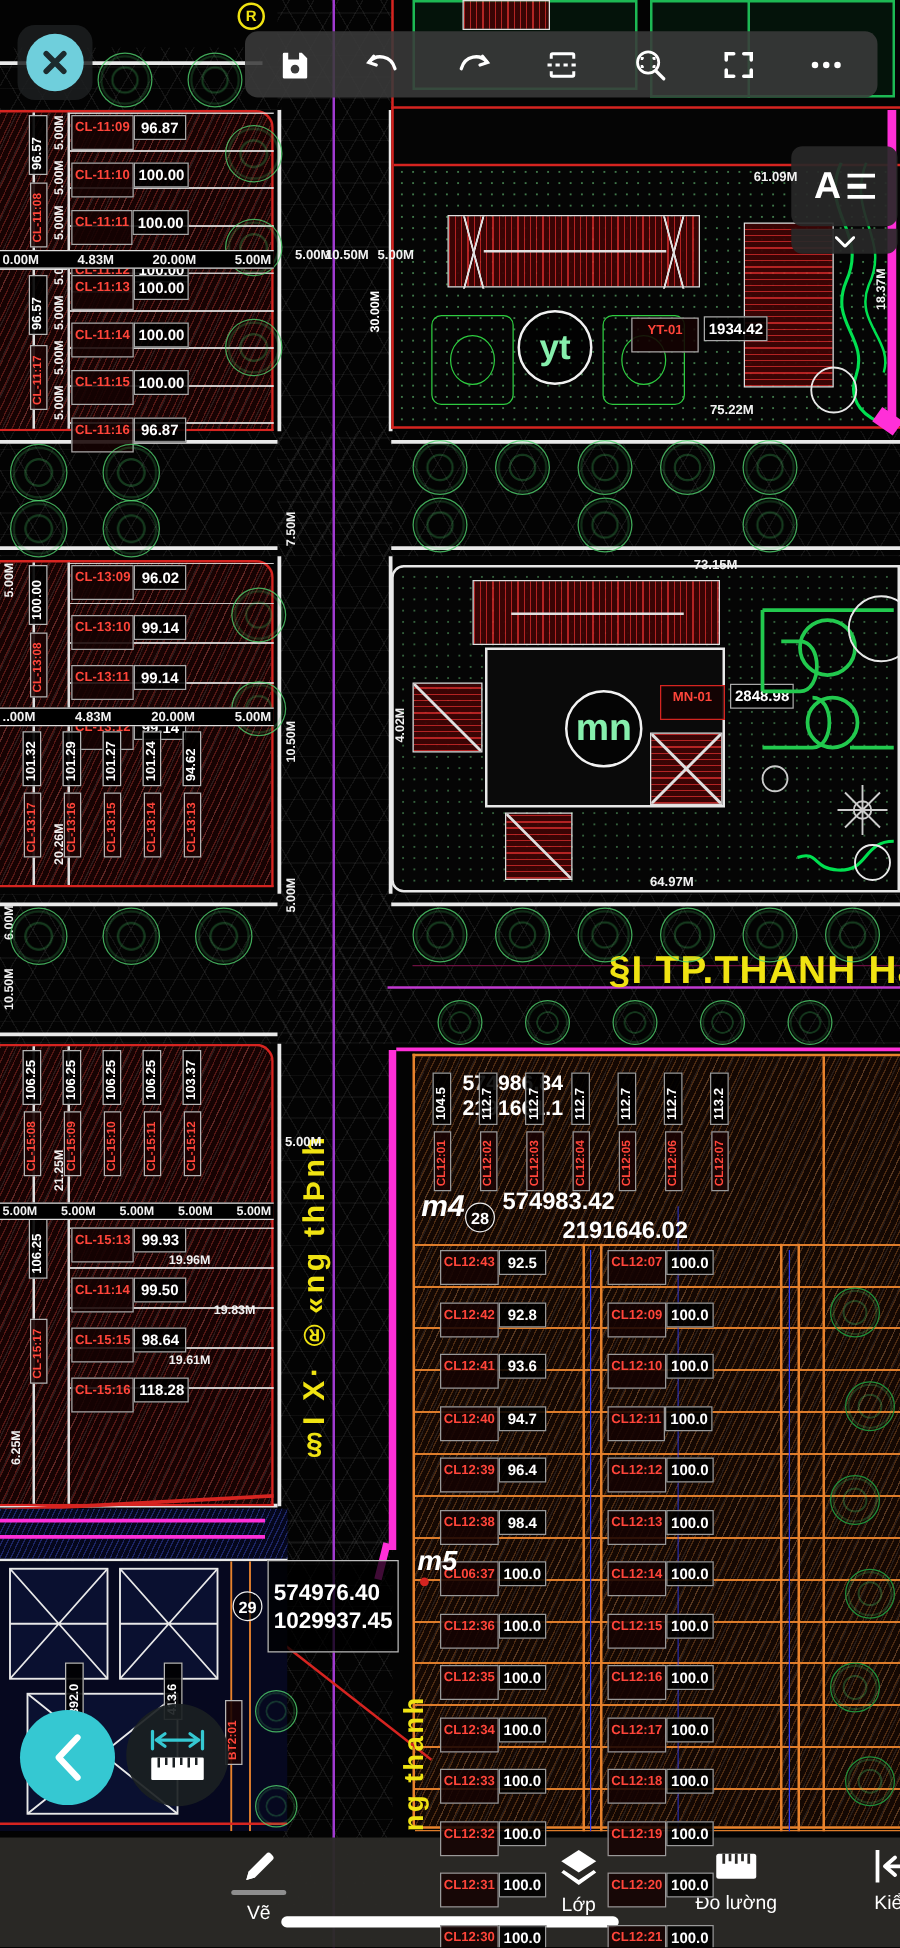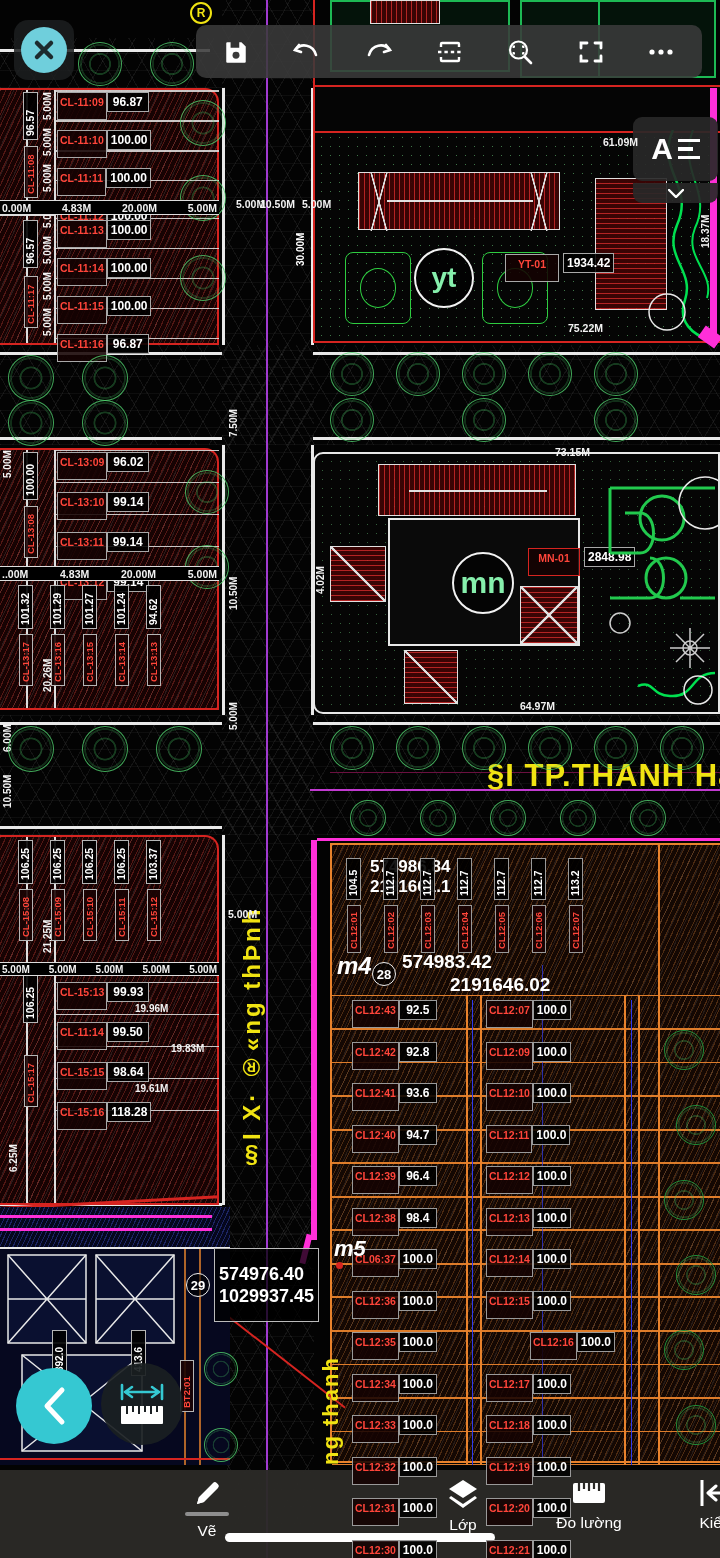--- a/index.html
+++ b/index.html
@@ -546,21 +546,21 @@
         </div>
         <div class="prow">
           <span class="prl" style="border-color:#999;">CL12:14</span>
           <span class="prv" style="border-color:#999;min-width:38px;">100.0</span>
         </div>
         <div class="prow">
           <span class="prl" style="border-color:#999;">CL12:15</span>
           <span class="prv" style="border-color:#999;min-width:38px;">100.0</span>
         </div>
         <div class="prow">
-          <span class="prl" style="border-color:#999;margin-left:44px;">CL12:16</span>
+          <span class="prl" style="border-color:#999;">CL12:16</span>
           <span class="prv" style="border-color:#999;min-width:38px;">100.0</span>
         </div>
         <div class="prow">
           <span class="prl" style="border-color:#999;">CL12:17</span>
           <span class="prv" style="border-color:#999;min-width:38px;">100.0</span>
         </div>
         <div class="prow">
           <span class="prl" style="border-color:#999;">CL12:18</span>
           <span class="prv" style="border-color:#999;min-width:38px;">100.0</span>
         </div>

